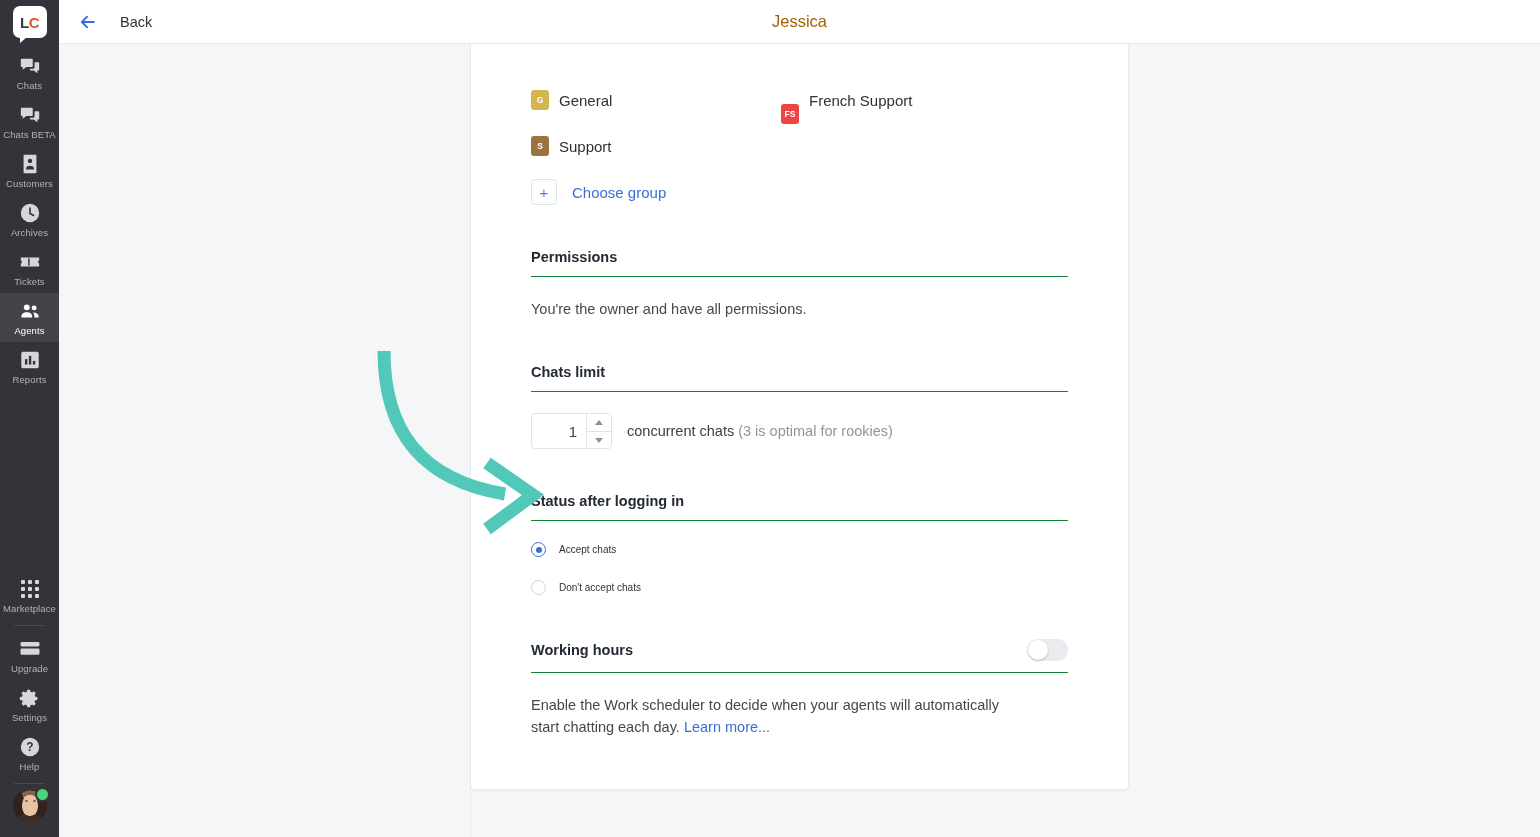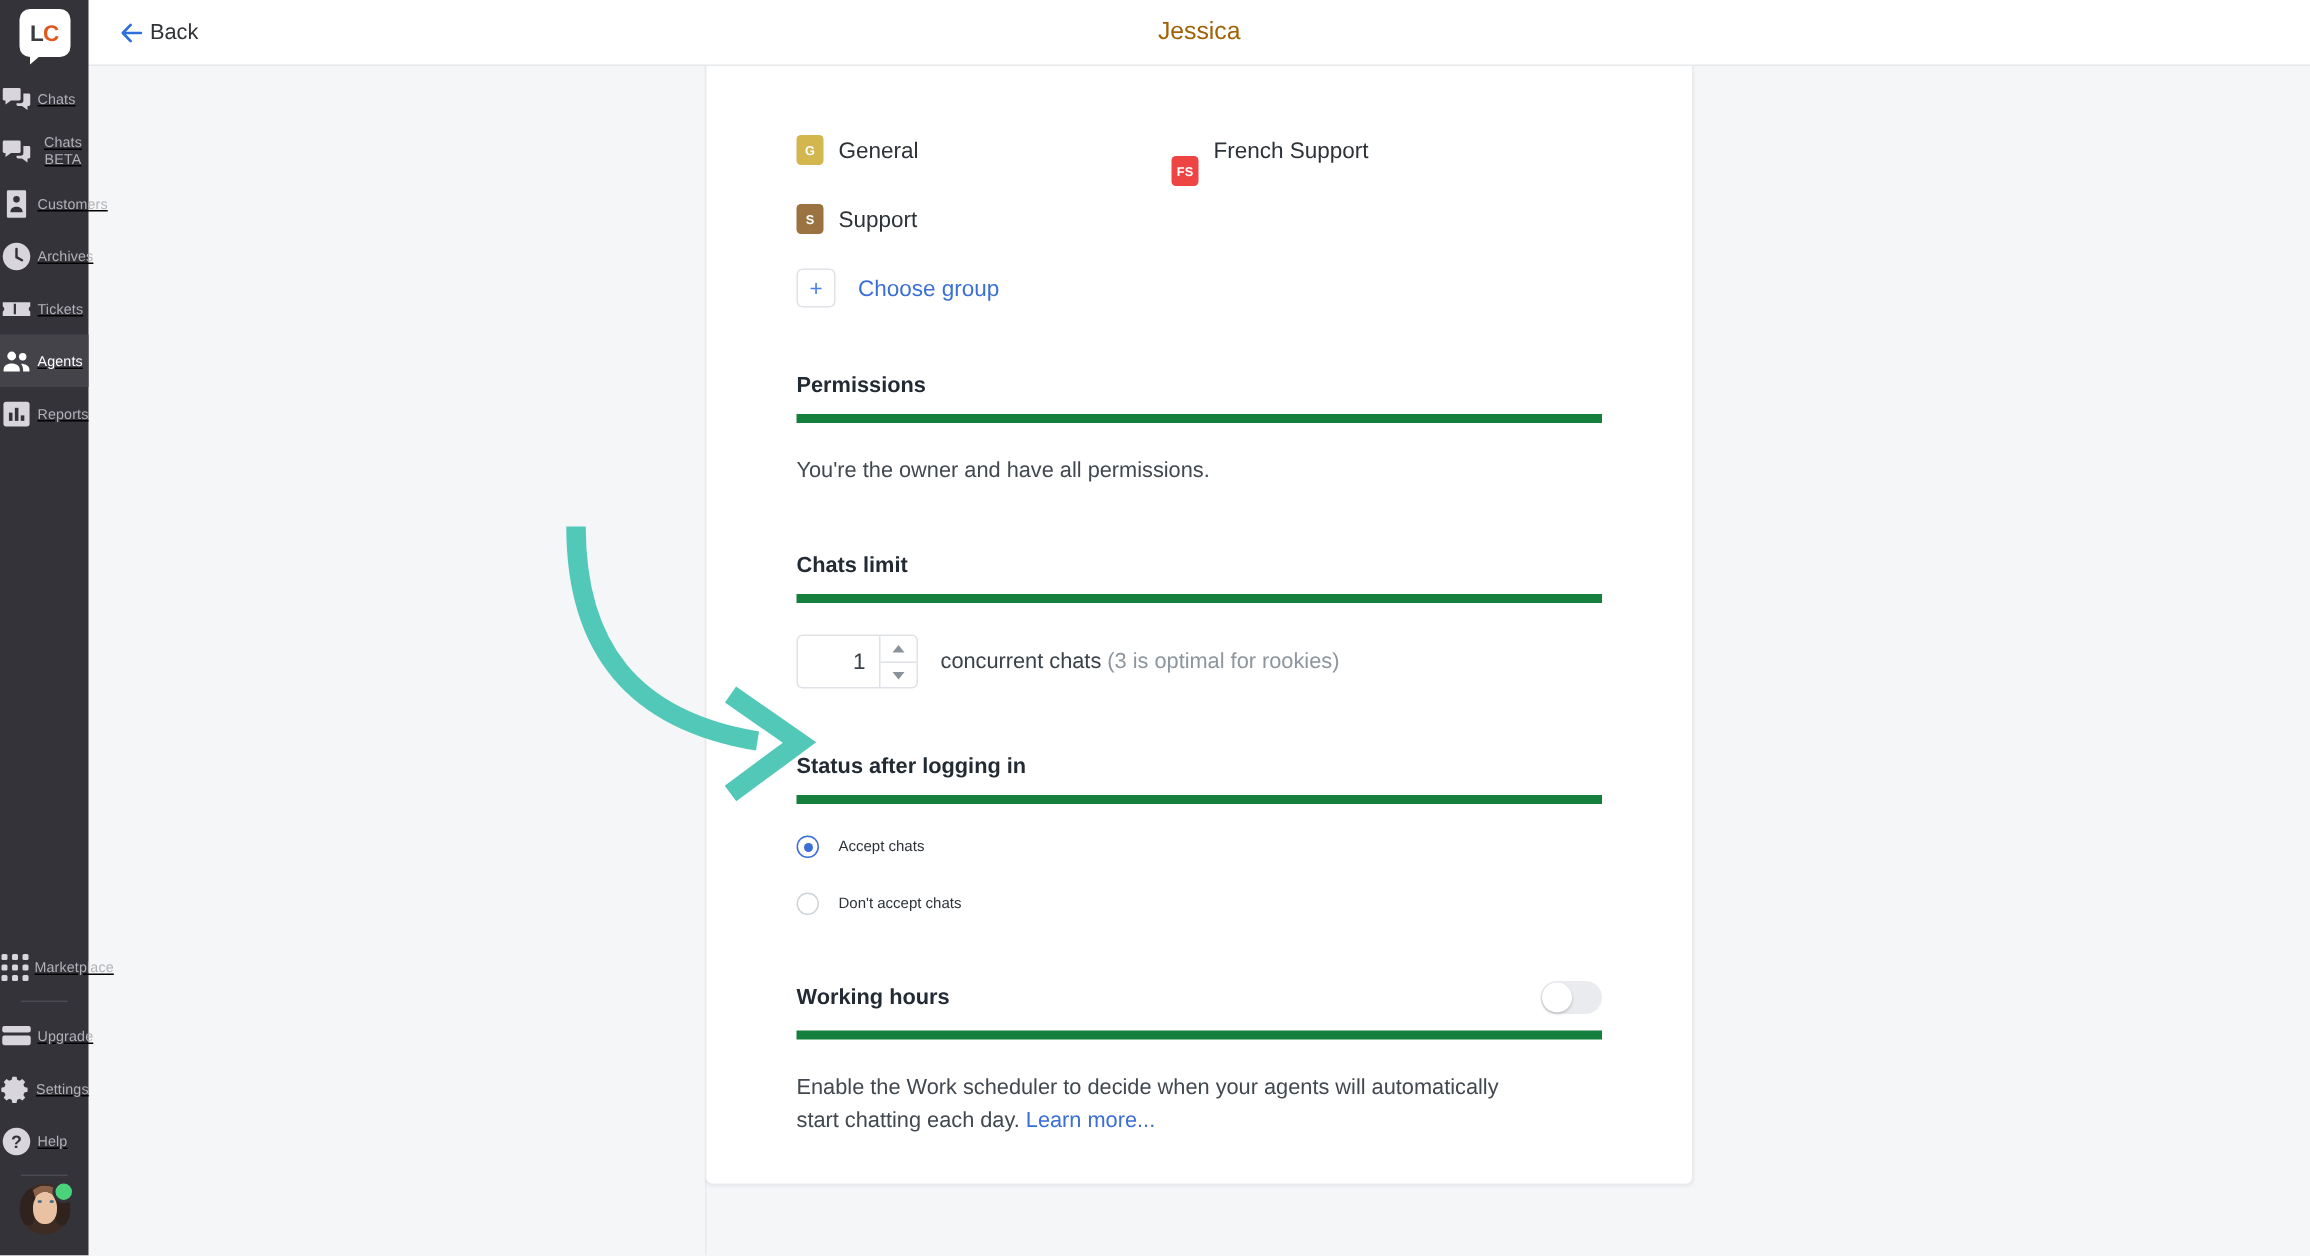--- a/index.html
+++ b/index.html
@@ -28,22 +28,22 @@
   }
   .lc-logo:after{
     content:""; position:absolute; bottom:-5px; left:7px;
     border-left: 7px solid #fff; border-bottom: 6px solid transparent;
   }
   .lc-l { color:#3b3b40; }
   .lc-c { color:#e1581f; }
 
   .nav-item {
     width: 59px; padding: 7px 0 6px 0;
-    display: flex; flex-direction: row; align-items: center; gap: 3px;
-    cursor: pointer; position: relative; text-decoration: underline;
+    display: flex; flex-direction: column; align-items: center; gap: 3px;
+    cursor: pointer; position: relative;
   }
   .nav-item.active { background: #45434a; }
   .nav-label {
     font-size: 9.5px; color: #b3b1b8; line-height: 11px; text-align: center;
     letter-spacing: .1px;
   }
   .nav-item.active .nav-label { color: #ffffff; }
   .nav-ico { width: 22px; height: 22px; display:flex; align-items:center; justify-content:center; }
   .nav-ico svg { display:block; }
   .spacer { flex: 1 1 auto; }
@@ -72,21 +72,21 @@
     background: #4bd37b; border: 2px solid #35333a;
   }
 
   
   .main { flex: 1 1 auto; position: relative; background: #f5f6f8; }
   .topbar {
     height: 44px; background: #ffffff; border-bottom: 1px solid #e6e8eb;
     display: flex; align-items: center; position: relative;
   }
   .back-btn {
-    display:flex; align-items:center; gap: 3px;
+    display:flex; align-items:center; gap: 23px;
     margin-left: 14px; cursor: pointer; padding: 4px 6px;
   }
   .back-arrow { width:18px; height:18px; display:block; }
   .back-label { font-size: 14.5px; color: #2f3236; }
   .top-title {
     position: absolute; left: 0; right: 0; text-align: center;
     font-size: 16.5px; color: #a16207; pointer-events: none;
   }
 
   
@@ -126,21 +126,21 @@
     color: #4a7fe8; font-size: 15px; cursor:pointer; background:#fff;
   }
   .choose-link {
     margin-left: 15px; font-size: 15px; color: #3b6fd4; cursor: pointer;
   }
 
   
   .section { margin-top: 44px; }
   .section-head {
     display:flex; align-items:center; justify-content: space-between;
-    padding-bottom: 11px; border-bottom: 6px solid #15803d;
+    padding-bottom: 11px; border-bottom: 1px solid #15803d;
   }
   .section-title { font-size: 14.5px; font-weight: bold; color: #222a33; }
   .section-body { padding-top: 21px; }
   .body-text { font-size: 14.5px; color: #41484f; line-height: 22px; }
   .link-inline { color: #3b6fd4; cursor: pointer; }
 
   
   .limit-row { display:flex; align-items:center; gap: 15px; }
   .stepper {
     width: 81px; height: 36px; border: 1px solid #dfe2e6; border-radius: 4px;

